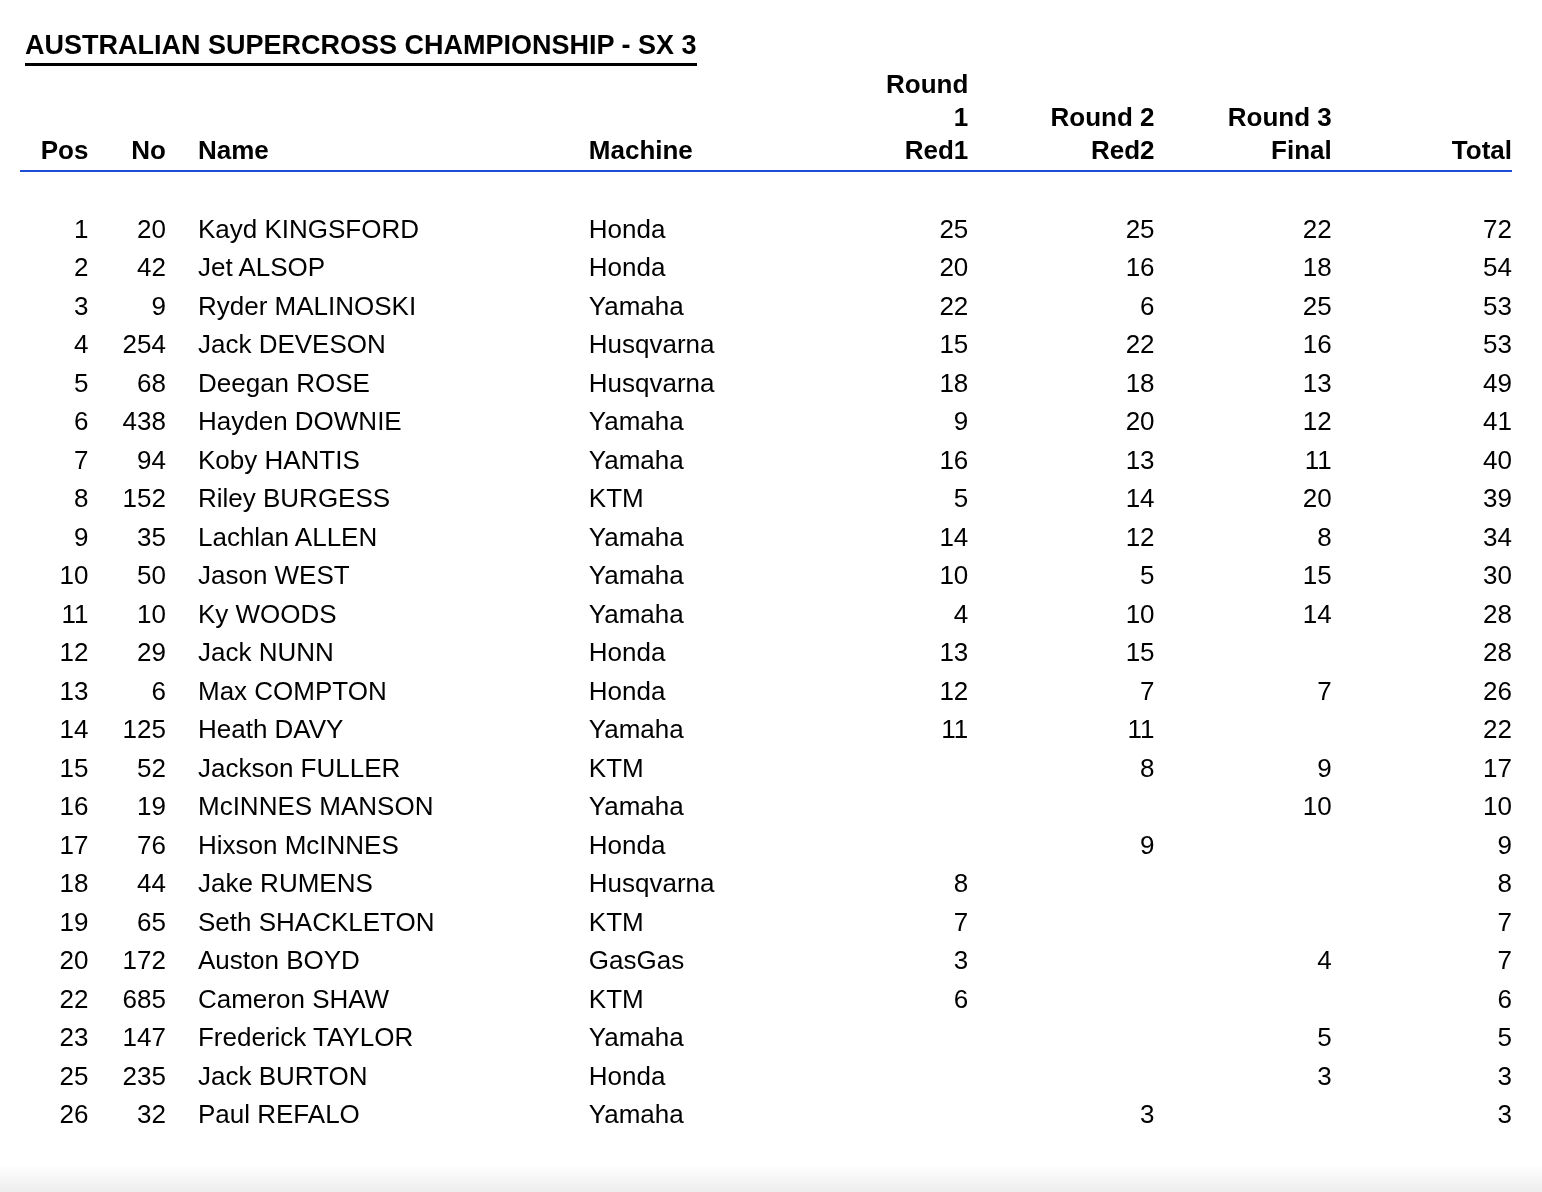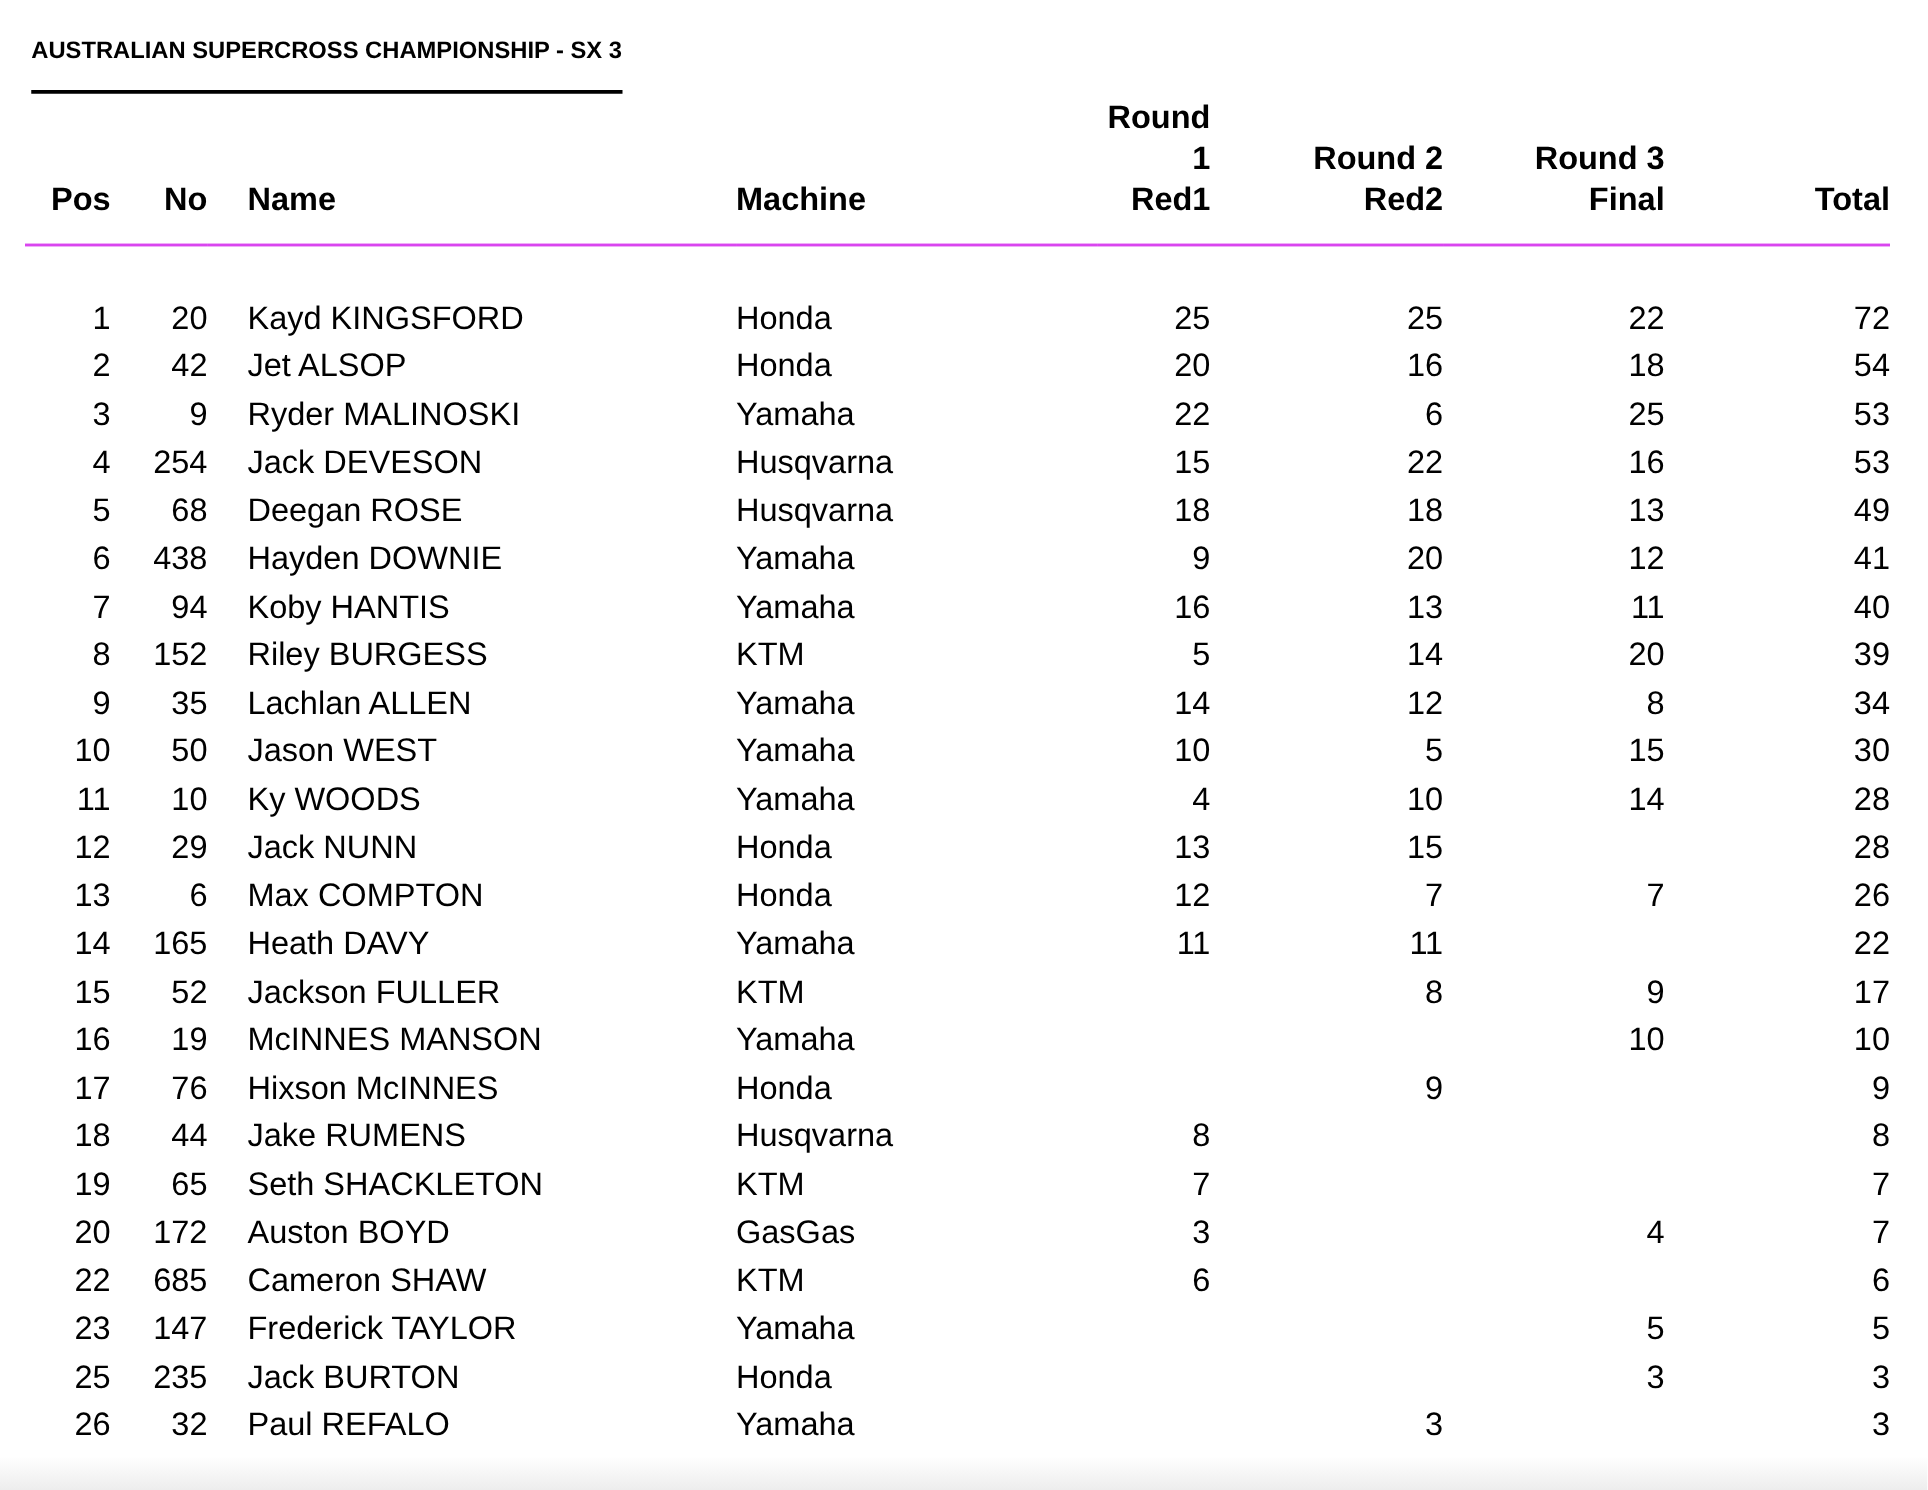--- a/index.html
+++ b/index.html
@@ -13,25 +13,25 @@
   }
   .page {
     position: relative;
     width: 1542px;
     height: 1192px;
     background: #ffffff;
   }
   .title {
     display: inline-block;
     margin: 30px 0 0 25px;
-    font-size: 19px;
+    font-size: 27px;
     font-weight: bold;
     letter-spacing: 0px;
     border-bottom: 3px solid #000;
-    padding-bottom: 20px;
+    padding-bottom: 2px;
     white-space: nowrap;
   }
   table.results {
     margin: 2px 0 0 20px;
     width: 1492px;
     border-collapse: collapse;
     table-layout: fixed;
     font-size: 26px;
   }
   col.c-pos     { width: 68px; }
@@ -44,21 +44,21 @@
   col.c-total   { width: 179px; }
 
   thead th {
     font-weight: bold;
     font-size: 26px;
     vertical-align: bottom;
     padding: 0;
     line-height: 33px;
     margin-top: 28px;
   }
-  thead tr.sub-row th { border-bottom: 2px solid #d946ef; padding-bottom: 19px; }
+  thead tr.sub-row th { border-bottom: 2px solid #1d4ed8; padding-bottom: 3px; }
 
   th.al-r, td.al-r { text-align: right; }
   th.al-l, td.al-l { text-align: left; }
   th.col-name, td.col-name { padding-left: 32px; }
 
   tbody::before {
     content: "";
     display: table-row;
     height: 39px;
   }
@@ -243,21 +243,21 @@
           <td class="al-r">6</td>
           <td class="al-l col-name">Max COMPTON</td>
           <td class="al-l">Honda</td>
           <td class="al-r">12</td>
           <td class="al-r">7</td>
           <td class="al-r">7</td>
           <td class="al-r">26</td>
         </tr>
         <tr>
           <td class="al-r">14</td>
-          <td class="al-r">165</td>
+          <td class="al-r">125</td>
           <td class="al-l col-name">Heath DAVY</td>
           <td class="al-l">Yamaha</td>
           <td class="al-r">11</td>
           <td class="al-r">11</td>
           <td class="al-r"></td>
           <td class="al-r">22</td>
         </tr>
         <tr>
           <td class="al-r">15</td>
           <td class="al-r">52</td>

